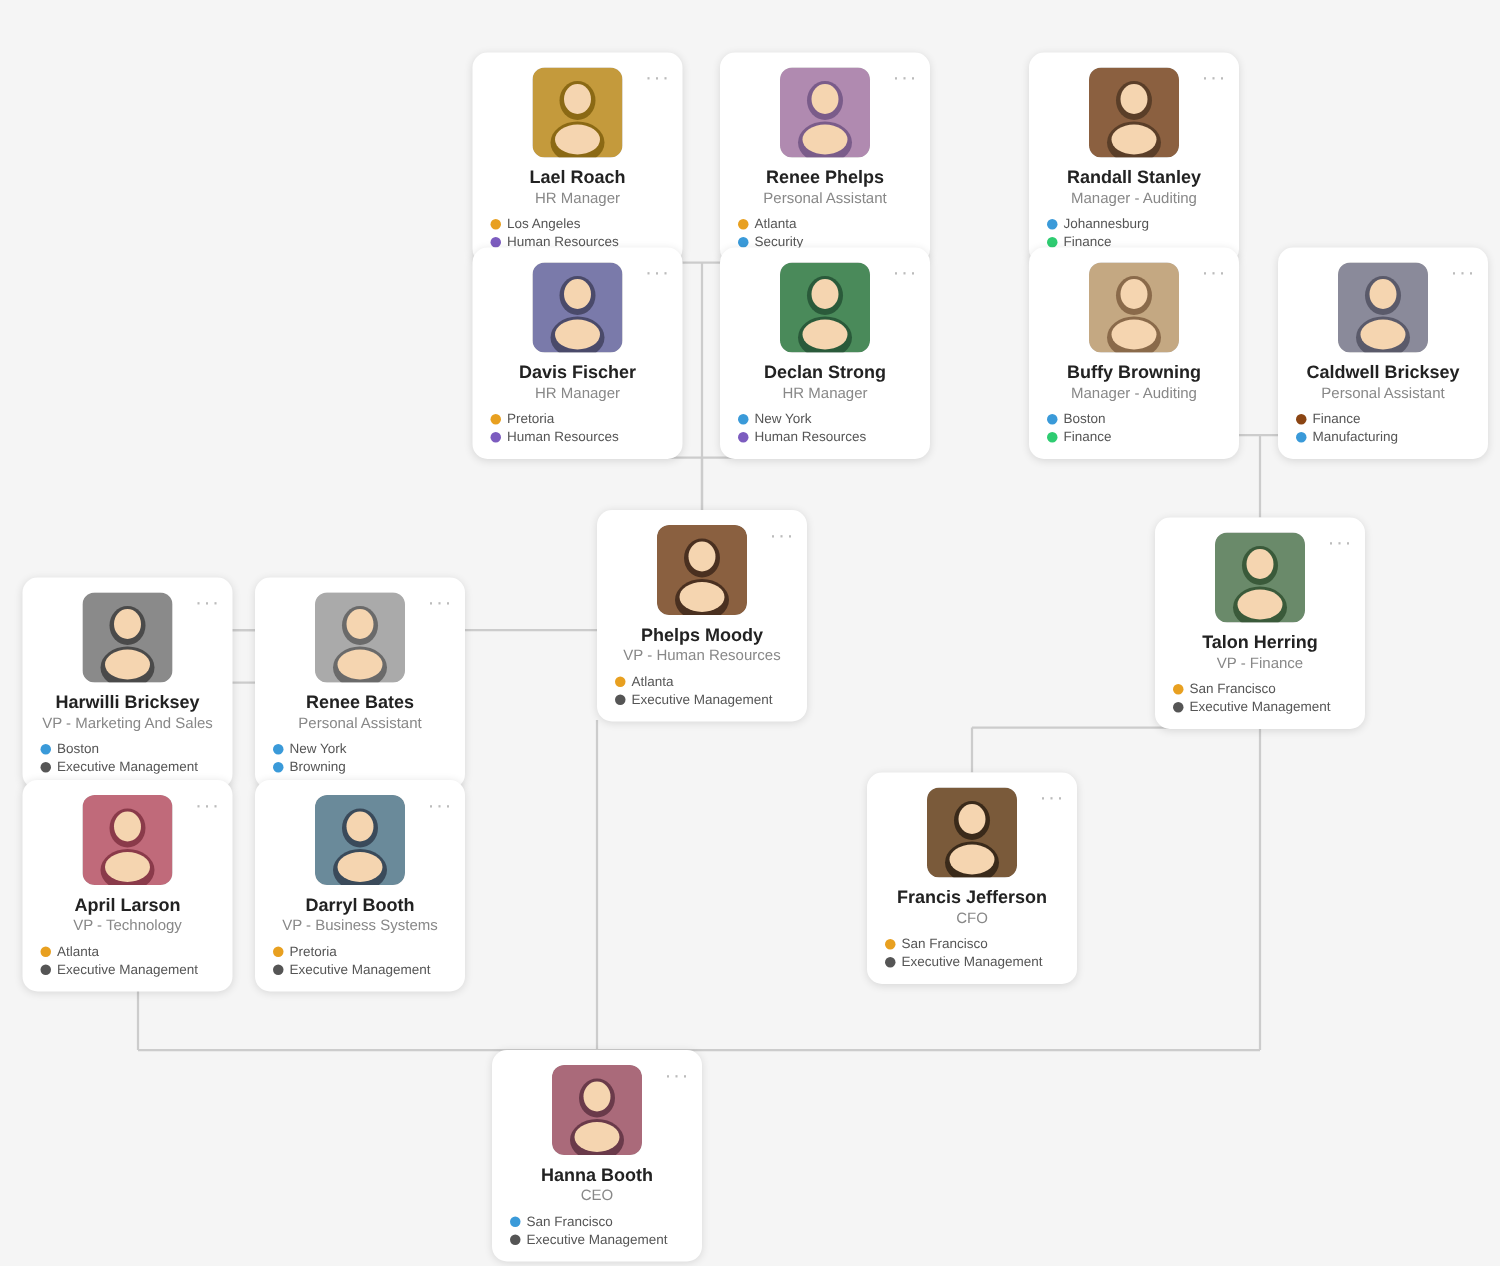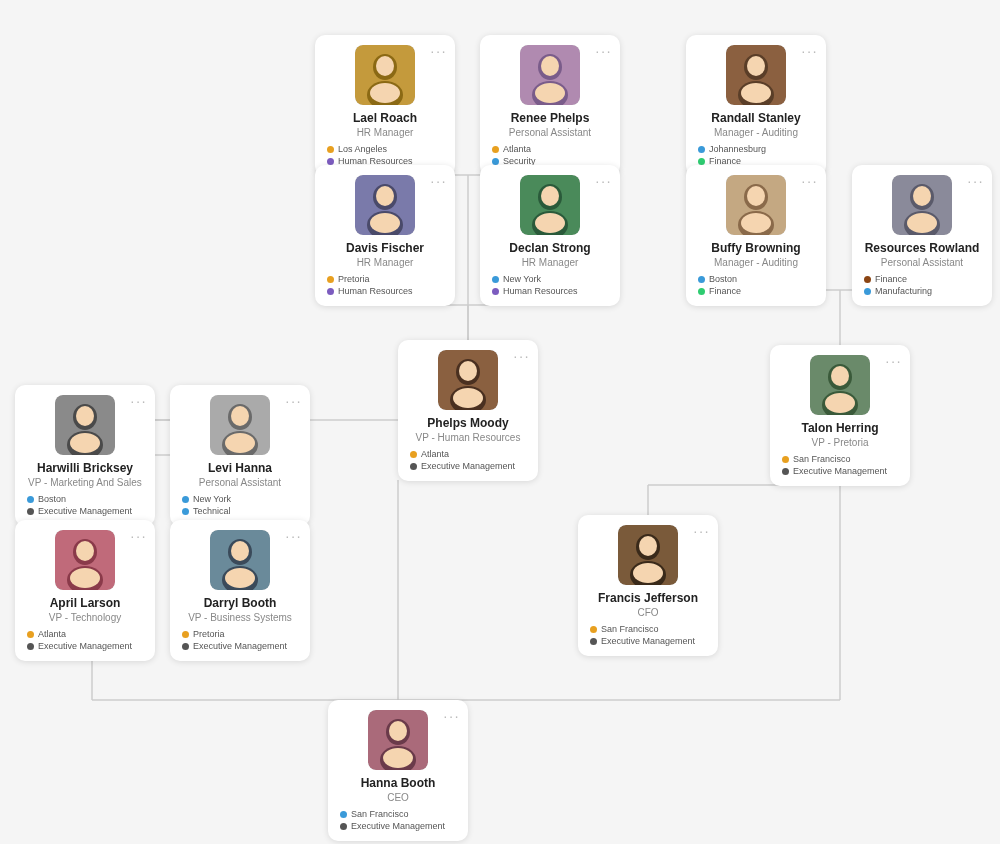--- a/index.html
+++ b/index.html
@@ -296,21 +296,21 @@
       <div class="card-more">···</div>
       <div class="card-avatar">
         <svg viewBox="0 0 60 60" xmlns="http://www.w3.org/2000/svg">
     <rect width="60" height="60" rx="8" fill="#8a8a9a"></rect>
     <ellipse cx="30" cy="22" rx="12" ry="13" fill="#5a5a6a"></ellipse>
     <ellipse cx="30" cy="50" rx="18" ry="14" fill="#5a5a6a"></ellipse>
     <ellipse cx="30" cy="21" rx="9" ry="10" fill="#f5d5b0"></ellipse>
     <ellipse cx="30" cy="48" rx="15" ry="10" fill="#f5d5b0"></ellipse>
   </svg>
       </div>
-      <div class="card-name">Resources Rowland</div>
+      <div class="card-name">Caldwell Bricksey</div>
       <div class="card-title">Personal Assistant</div>
       <div class="card-tags">
         <div class="card-tag">
           <div class="tag-dot" style="background: rgb(139, 69, 19);"></div>
           <span>Finance</span>
         </div>
         <div class="card-tag">
           <div class="tag-dot" style="background: rgb(58, 154, 217);"></div>
           <span>Manufacturing</span>
         </div>
@@ -345,21 +345,21 @@
       <div class="card-avatar">
         <svg viewBox="0 0 60 60" xmlns="http://www.w3.org/2000/svg">
     <rect width="60" height="60" rx="8" fill="#6a8a6a"></rect>
     <ellipse cx="30" cy="22" rx="12" ry="13" fill="#3a5a3a"></ellipse>
     <ellipse cx="30" cy="50" rx="18" ry="14" fill="#3a5a3a"></ellipse>
     <ellipse cx="30" cy="21" rx="9" ry="10" fill="#f5d5b0"></ellipse>
     <ellipse cx="30" cy="48" rx="15" ry="10" fill="#f5d5b0"></ellipse>
   </svg>
       </div>
       <div class="card-name">Talon Herring</div>
-      <div class="card-title">VP - Pretoria</div>
+      <div class="card-title">VP - Finance</div>
       <div class="card-tags">
         <div class="card-tag">
           <div class="tag-dot" style="background: rgb(232, 160, 32);"></div>
           <span>San Francisco</span>
         </div>
         <div class="card-tag">
           <div class="tag-dot" style="background: rgb(85, 85, 85);"></div>
           <span>Executive Management</span>
         </div>
       </div>
@@ -392,30 +392,30 @@
       <div class="card-more">···</div>
       <div class="card-avatar">
         <svg viewBox="0 0 60 60" xmlns="http://www.w3.org/2000/svg">
     <rect width="60" height="60" rx="8" fill="#aaaaaa"></rect>
     <ellipse cx="30" cy="22" rx="12" ry="13" fill="#6a6a6a"></ellipse>
     <ellipse cx="30" cy="50" rx="18" ry="14" fill="#6a6a6a"></ellipse>
     <ellipse cx="30" cy="21" rx="9" ry="10" fill="#f5d5b0"></ellipse>
     <ellipse cx="30" cy="48" rx="15" ry="10" fill="#f5d5b0"></ellipse>
   </svg>
       </div>
-      <div class="card-name">Levi Hanna</div>
+      <div class="card-name">Renee Bates</div>
       <div class="card-title">Personal Assistant</div>
       <div class="card-tags">
         <div class="card-tag">
           <div class="tag-dot" style="background: rgb(58, 154, 217);"></div>
           <span>New York</span>
         </div>
         <div class="card-tag">
           <div class="tag-dot" style="background: rgb(58, 154, 217);"></div>
-          <span>Technical</span>
+          <span>Browning</span>
         </div>
       </div>
     </div>
     <div class="card" style="left: 15px; top: 520px;">
       <div class="card-more">···</div>
       <div class="card-avatar">
         <svg viewBox="0 0 60 60" xmlns="http://www.w3.org/2000/svg">
     <rect width="60" height="60" rx="8" fill="#c06a7a"></rect>
     <ellipse cx="30" cy="22" rx="12" ry="13" fill="#8a3a4a"></ellipse>
     <ellipse cx="30" cy="50" rx="18" ry="14" fill="#8a3a4a"></ellipse>

